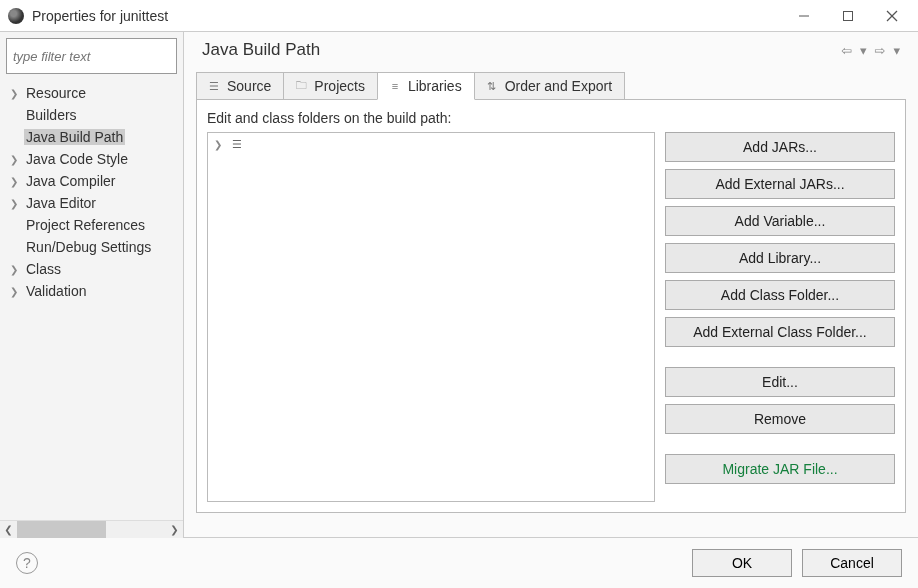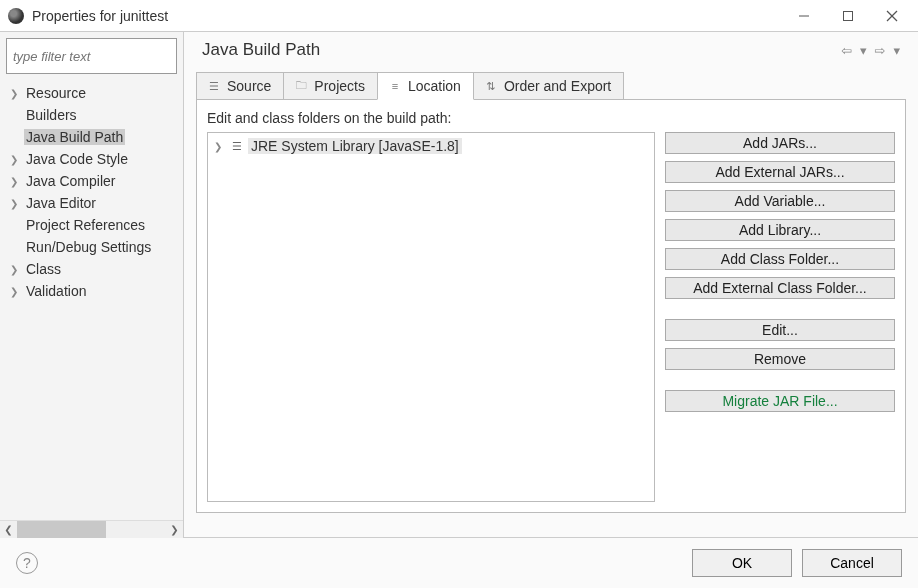--- a/index.html
+++ b/index.html
@@ -205,21 +205,21 @@
       background: #e8e8e8;
       padding: 0 3px;
     }
     .btns-col {
       width: 230px;
       display: flex;
       flex-direction: column;
       gap: 7px;
     }
     .btn {
-      height: 22px;
+      height: 30px;
       border: 1px solid #aaa;
       background: #e8e8e8;
       font-size: 14px;
       font-family: inherit;
       cursor: pointer;
       color: #222;
     }
     .btn:disabled {
       color: #15803d;
     }
@@ -346,35 +346,34 @@
           <div class="tab">
             <span class="tab-icon">☰</span>
             <span>Source</span>
           </div>
           <div class="tab">
             <span class="tab-icon">🗀</span>
             <span>Projects</span>
           </div>
           <div class="tab active">
             <span class="tab-icon">≡</span>
-            <span>Location</span>
+            <span>Libraries</span>
           </div>
           <div class="tab">
             <span class="tab-icon">⇅</span>
             <span>Order and Export</span>
           </div>
         </div>
       <div class="tabpanel">
         <div class="desc">Edit and class folders on the build path:</div>
         <div class="libs-area">
           <div class="libs-list" id="libs">
               <div class="lib-row">
                 <span class="tw">❯</span>
                 <span class="lib-icon">☰</span>
-                <span class="lbl">JRE System Library [JavaSE-1.8]</span>
               </div>
             </div>
           <div class="btns-col">
             <button class="btn">Add JARs...</button>
             <button class="btn">Add External JARs...</button>
             <button class="btn">Add Variable...</button>
             <button class="btn">Add Library...</button>
             <button class="btn">Add Class Folder...</button>
             <button class="btn">Add External Class Folder...</button>
             <div class="spacer"></div>

